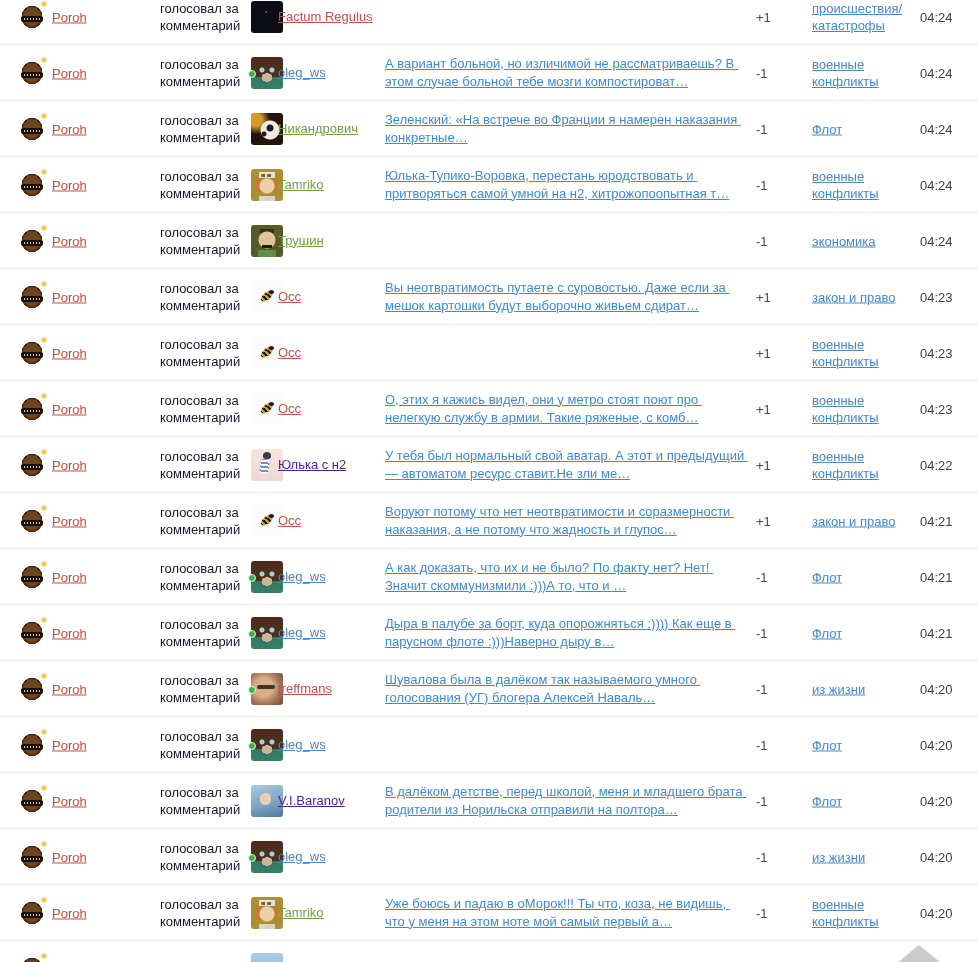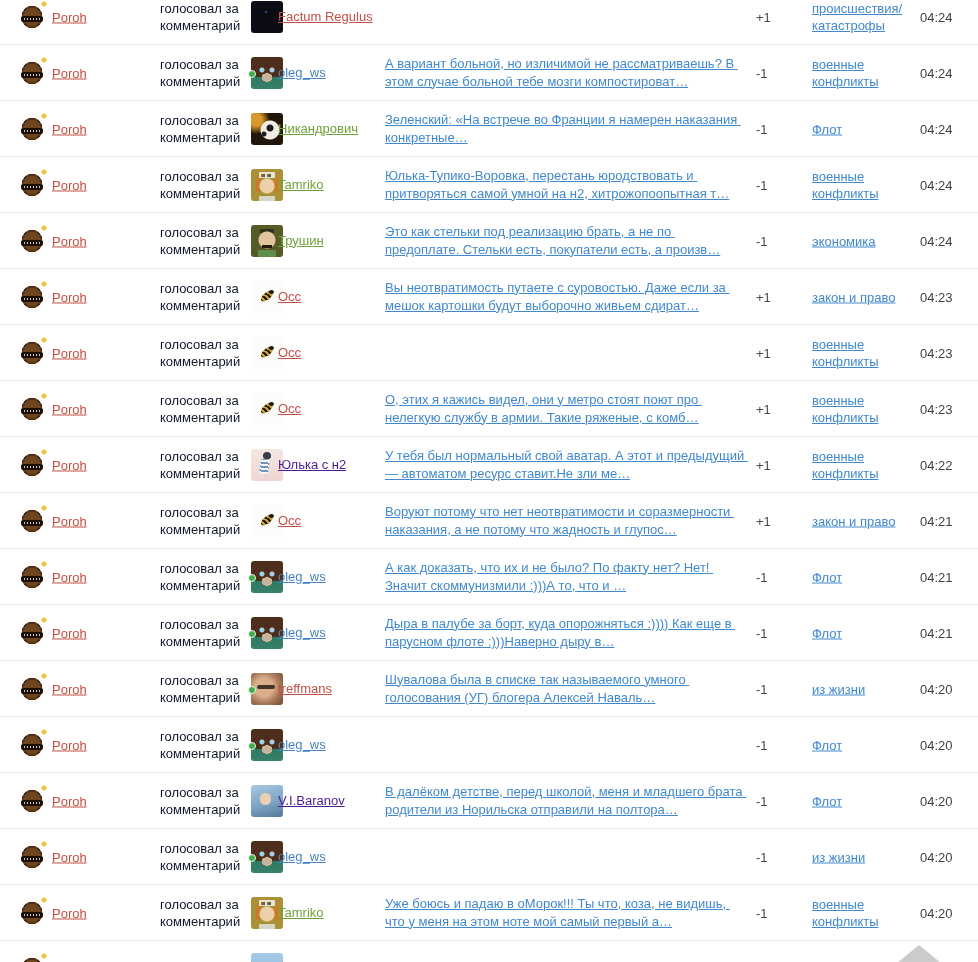--- a/index.html
+++ b/index.html
@@ -223,23 +223,20 @@
       <div class="actor-name vcenter">
         <a data-color="red">Poroh</a>
       </div>
       <div class="action vcenter">голосовал за комментарий</div>
       <span class="avatar avatar-target" data-avatar="trushin-pixel">
         
       </span>
       <div class="target-name vcenter">
         <a data-color="green">Трушин</a>
       </div>
-      <div class="comment vcenter">
-        <a>Это как стельки под реализацию брать, а не по предоплате. Стельки есть, покупатели есть, а произв…</a>
-      </div>
       <div class="vote vcenter">-1</div>
       <div class="category vcenter">
         <a>экономика</a>
       </div>
       <div class="time vcenter">04:24</div>
     </div>
 
     <div class="row">
       <span class="avatar avatar-actor" data-avatar="poroh-barrel"></span>
       <div class="actor-name vcenter">
@@ -397,21 +394,21 @@
         <a data-color="red">Poroh</a>
       </div>
       <div class="action vcenter">голосовал за комментарий</div>
       <span class="avatar avatar-target" data-avatar="treffmans-photo">
         <span class="online-dot" data-online="true"></span>
       </span>
       <div class="target-name vcenter">
         <a data-color="red">treffmans</a>
       </div>
       <div class="comment vcenter">
-        <a>Шувалова была в списке так называемого умного голосования (УГ) блогера Алексей Наваль…</a>
+        <a>Шувалова была в далёком так называемого умного голосования (УГ) блогера Алексей Наваль…</a>
       </div>
       <div class="vote vcenter">-1</div>
       <div class="category vcenter">
         <a>из жизни</a>
       </div>
       <div class="time vcenter">04:20</div>
     </div>
 
     <div class="row">
       <span class="avatar avatar-actor" data-avatar="poroh-barrel"></span>

